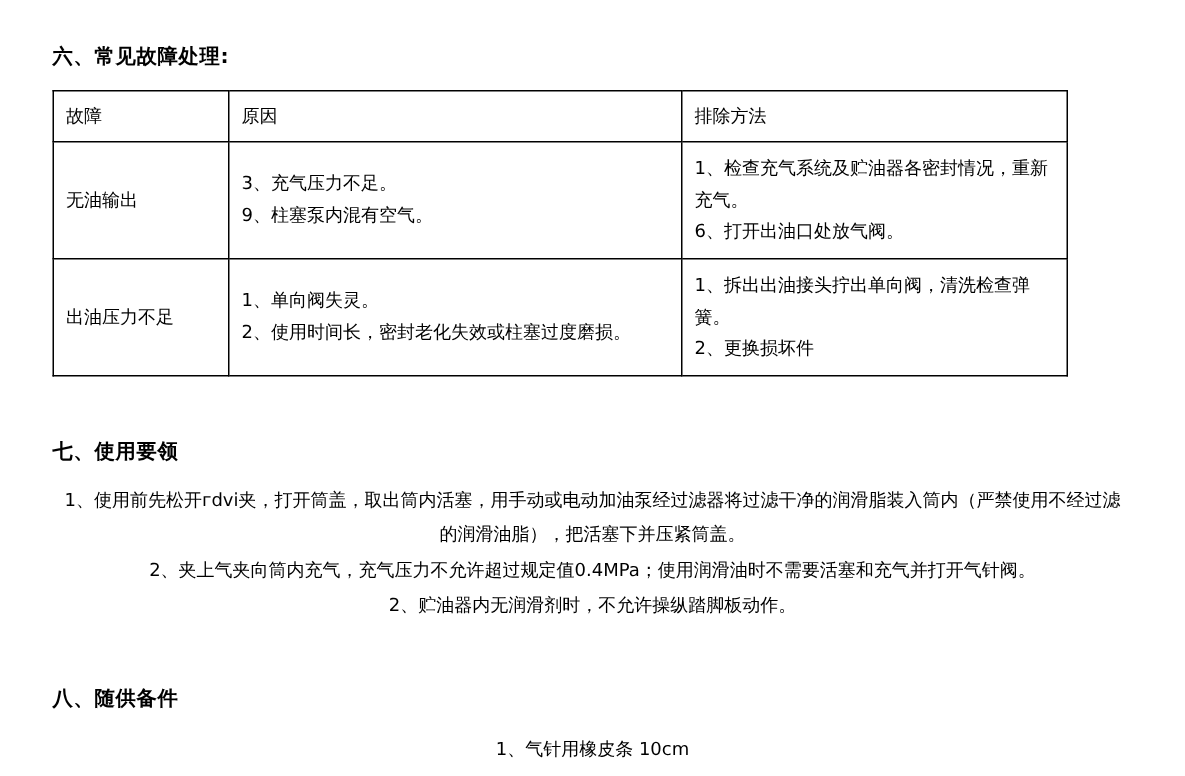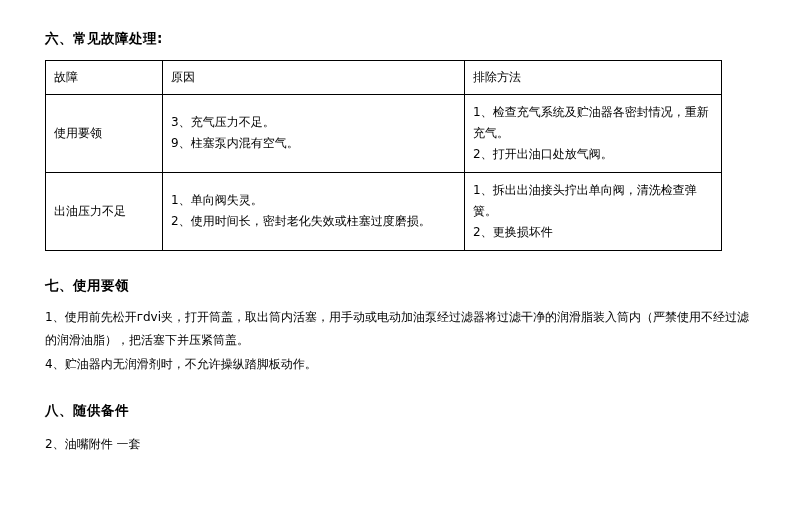--- a/index.html
+++ b/index.html
@@ -12,31 +12,31 @@
     height: 517px;
     font-family: "DejaVu Sans", "Liberation Sans", sans-serif;
     color: #000000;
     overflow: hidden;
   }
   .page {
     position: relative;
     width: 790px;
     height: 381px;
     box-sizing: border-box;
-    padding: 30px 35px 0 45px;
+    padding: 30px 35px 0 35px;
   }
   .section-heading {
     font-size: 13.5px;
     font-weight: bold;
     letter-spacing: 0.5px;
     margin: 0 0 12px 0;
     line-height: 1.3;
   }
   .section-heading.spaced {
-    margin-top: 26px;
+    margin-top: 42px;
   }
   table.fault-table {
     border-collapse: collapse;
     width: 625px;
     table-layout: fixed;
     font-size: 12px;
   }
   table.fault-table td {
     border: 1px solid #000000;
     vertical-align: middle;
@@ -57,20 +57,21 @@
   .para-list {
     margin: 0;
     padding: 0;
     list-style: none;
   }
   .para-list li {
     font-size: 12px;
     line-height: 1.95;
     margin: 0;
     padding: 0;
+    text-align: center;
   }
   .para-list li .cont {
     display: block;
   }
   .small-list li {
     line-height: 2.05;
   }
   .sec7 { margin-top: 4px; }
   .sec8 { margin-top: 2px; }
 </style>
@@ -82,29 +83,29 @@
   <div class="section-heading">六、常见故障处理:</div>
 
   <table class="fault-table">
     <tbody>
       <tr class="header-row">
         <td class="col-a">故障</td>
         <td class="col-b">原因</td>
         <td class="col-c">排除方法</td>
       </tr>
       <tr>
-        <td class="col-a">使用要领</td>
+        <td class="col-a">无油输出</td>
         <td class="col-b">
           <span class="cell-line">3、充气压力不足。</span>
           <span class="cell-line">9、柱塞泵内混有空气。</span>
         </td>
         <td class="col-c">
           <span class="cell-line">1、检查充气系统及贮油器各密封情况，重新</span>
           <span class="cell-line">充气。</span>
-          <span class="cell-line">2、打开出油口处放气阀。</span>
+          <span class="cell-line">6、打开出油口处放气阀。</span>
         </td>
       </tr>
       <tr>
         <td class="col-a">出油压力不足</td>
         <td class="col-b">
           <span class="cell-line">1、单向阀失灵。</span>
           <span class="cell-line">2、使用时间长，密封老化失效或柱塞过度磨损。</span>
         </td>
         <td class="col-c">
           <span class="cell-line">1、拆出出油接头拧出单向阀，清洗检查弹</span>
@@ -115,23 +116,27 @@
     </tbody>
   </table>
 
   <div class="section-heading spaced">七、使用要领</div>
   <ul class="para-list sec7">
     <li>
       <span class="cont">1、使用前先松开гdvi夹，打开筒盖，取出筒内活塞，用手动或电动加油泵经过滤器将过滤干净的润滑脂装入筒内（严禁使用不经过滤</span>
       <span class="cont">的润滑油脂），把活塞下并压紧筒盖。</span>
     </li>
     <li>
-      <span class="cont">4、贮油器内无润滑剂时，不允许操纵踏脚板动作。</span>
+      <span class="cont">2、夹上气夹向筒内充气，充气压力不允许超过规定值0.4MPa；使用润滑油时不需要活塞和充气并打开气针阀。</span>
+    </li>
+    <li>
+      <span class="cont">2、贮油器内无润滑剂时，不允许操纵踏脚板动作。</span>
     </li>
   </ul>
 
   <div class="section-heading spaced">八、随供备件</div>
   <ul class="para-list small-list sec8">
+    <li>1、气针用橡皮条 10cm</li>
     <li>2、油嘴附件 一套</li>
 
   </ul>
 
 </div>
 
 </body></html>

